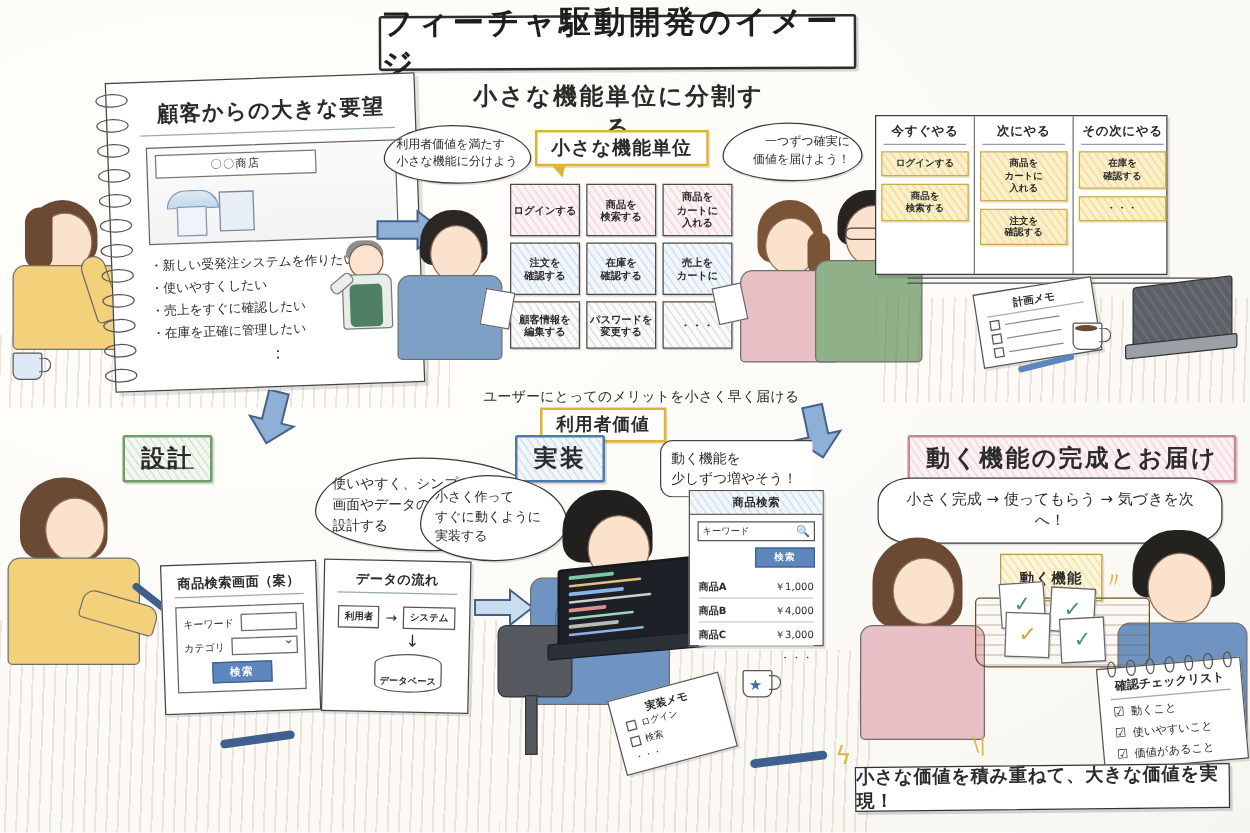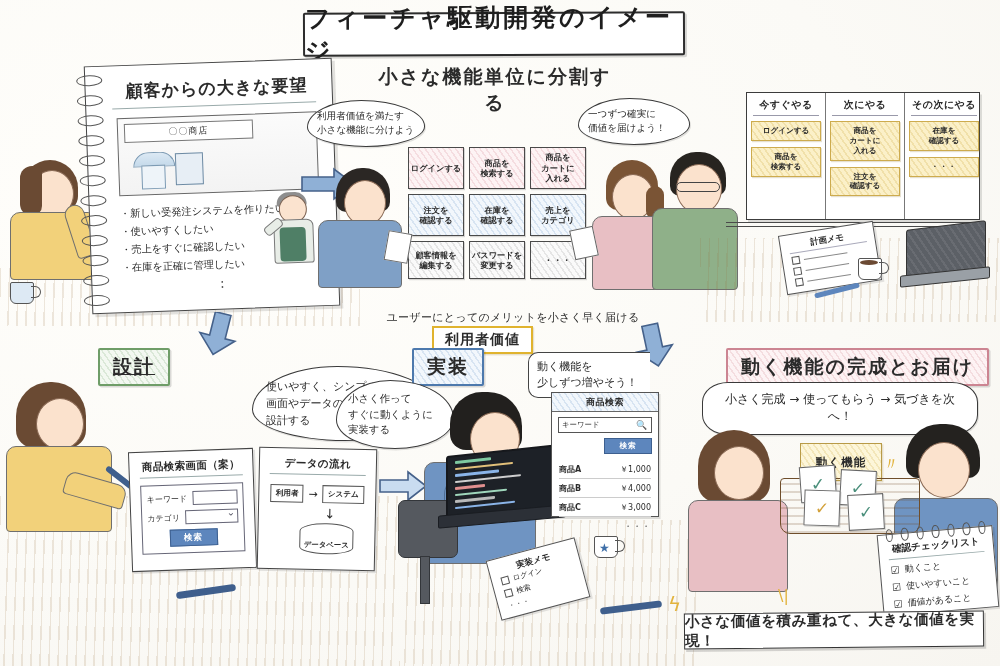--- a/index.html
+++ b/index.html
@@ -152,21 +152,21 @@
     transform:rotate(-38deg);border-radius:4px;}
 
   
   .person{position:absolute;}
   .p-head{position:absolute;border-radius:50%;background:#fbe2cd;border:1.3px solid #8a6a55;}
   .p-hair{position:absolute;background:#4a3a30;}
   .p-body{position:absolute;border-radius:10px 10px 4px 4px;border:1.3px solid #6f6f6f;}
 
   
   #kanban{
-    left:746px;top:92px;width:234px;height:128px;
+    left:700px;top:92px;width:234px;height:128px;
     border:1.7px solid #3c3c3c;background:#fff;
     box-shadow:2px 2.5px 0 rgba(60,60,60,.16);
     display:flex;
   }
   .kcol{flex:1;padding:5px 4px 0;position:relative;}
   .kcol + .kcol{border-left:1.2px solid #777;}
   .kcol-h{font-size:10px;font-weight:700;text-align:center;letter-spacing:.5px;}
   .kcol-rule{margin:3px 2px 5px;border-bottom:1px solid #99a;}
   .sticky{
     border:1.1px solid #cdab4e;margin:0 auto 6px;width:64px;
@@ -348,38 +348,41 @@
   </svg>
 
   <div class="abs sec-plain" style="left:370px;top:64px;width:250px;">小さな機能単位に分割する</div>
 
   <div class="abs" style="left:307px;top:100px;width:118px;">
     <div class="cloud" style="white-space:pre-line;font-size:9.6px;padding:8px 9px;">利用者価値を満たす
 小さな機能に分けよう</div>
   </div>
 
   <div class="abs" style="left:578px;top:98px;width:112px;">
-    <div class="cloud" style="white-space:pre-line;font-size:9.6px;padding:8px 9px;">一つずつ確実に
+    <div class="cloud" style="white-space:pre-line;font-size:9.6px;padding:8px 9px;text-align:right;">一つずつ確実に
 価値を届けよう！</div>
   </div>
 
+  <div class="abs" style="left:428px;top:104px;">
+    <span class="tag-yellow">小さな機能単位</span>
+  </div>
 
   <div class="abs" id="feature-grid">
     <div class="fcard hatch-pink" style="white-space:pre-line;">ログインする</div>
     <div class="fcard hatch-pink" style="white-space:pre-line;">商品を
 検索する</div>
     <div class="fcard hatch-pink" style="white-space:pre-line;">商品を
 カートに
 入れる</div>
     <div class="fcard hatch-blue" style="white-space:pre-line;">注文を
 確認する</div>
     <div class="fcard hatch-blue" style="white-space:pre-line;">在庫を
 確認する</div>
     <div class="fcard hatch-blue" style="white-space:pre-line;">売上を
-カテゴリ</div>
+カートに</div>
     <div class="fcard r3 hatch-gray" style="white-space:pre-line;">顧客情報を
 編集する</div>
     <div class="fcard r3 hatch-gray" style="white-space:pre-line;">パスワードを
 変更する</div>
     <div class="fcard r3 hatch-gray" style="white-space:pre-line;letter-spacing:1px;">・・・</div>
   </div>
 
   <div class="person" style="left:318px;top:168px;width:84px;height:118px;">
     <div class="p-hair" style="left:18px;top:0;width:54px;height:44px;border-radius:26px 26px 10px 10px;background:#2b2724;"></div>
     <div class="p-head" style="left:26px;top:12px;width:40px;height:44px;"></div>

